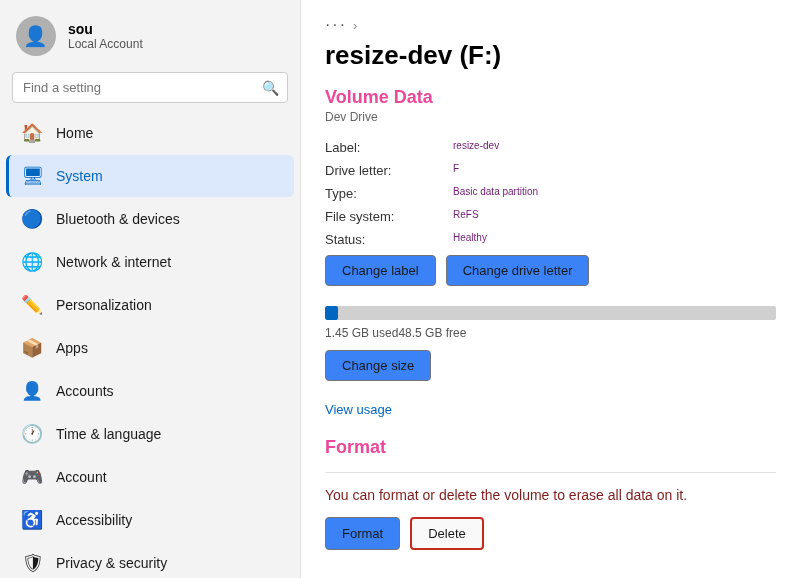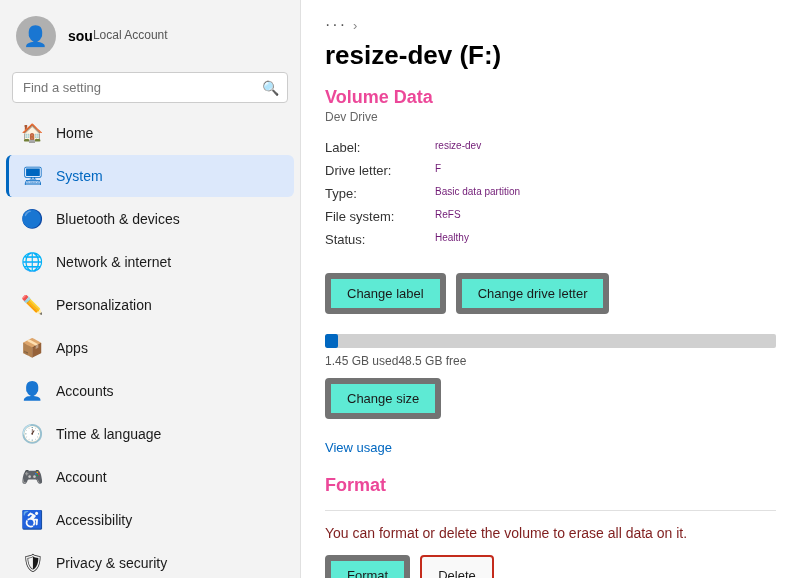--- a/index.html
+++ b/index.html
@@ -40,21 +40,21 @@
       background: #b0b0b0;
       border-radius: 50%;
       display: flex;
       align-items: center;
       justify-content: center;
       color: #fff;
       font-size: 20px;
       flex-shrink: 0;
     }
 
-    .user-info { display: flex; }
+    .user-info { display: flex; flex-direction: column; }
     .user-name { font-weight: 600; font-size: 14px; }
     .user-type { font-size: 12px; color: #555; }
 
     .search-box {
       margin: 4px 12px 8px 12px;
       position: relative;
     }
 
     .search-box input {
       width: 100%;
@@ -146,22 +146,22 @@
 
     .section-subtitle {
       font-size: 12px;
       color: #666;
       margin-bottom: 14px;
     }
 
     .info-table {
       display: grid;
       grid-template-columns: 110px 1fr;
-      gap: 4px 0;
-      margin-bottom: 24px;
+      gap: 4px 18px;
+      margin-bottom: 6px;
     }
 
     .info-label {
       font-size: 13px;
       color: #333;
       font-weight: 500;
       padding: 2px 0;
     }
 
     .info-value {
@@ -171,22 +171,22 @@
     }
 
     .button-row {
       display: flex;
       gap: 10px;
       margin-bottom: 20px;
     }
 
     .btn {
       padding: 7px 16px;
-      border: 6px solid #737373;
-      background: #5eead4;
+      border: 1px solid #737373;
+      background: #3b82f6;
       border-radius: 4px;
       font-size: 13px;
       cursor: pointer;
       color: #1a1a1a;
     }
 
     .btn-delete {
       border: 2px solid #c42b1c;
       background: #f9f9f9;
       color: #1a1a1a;

